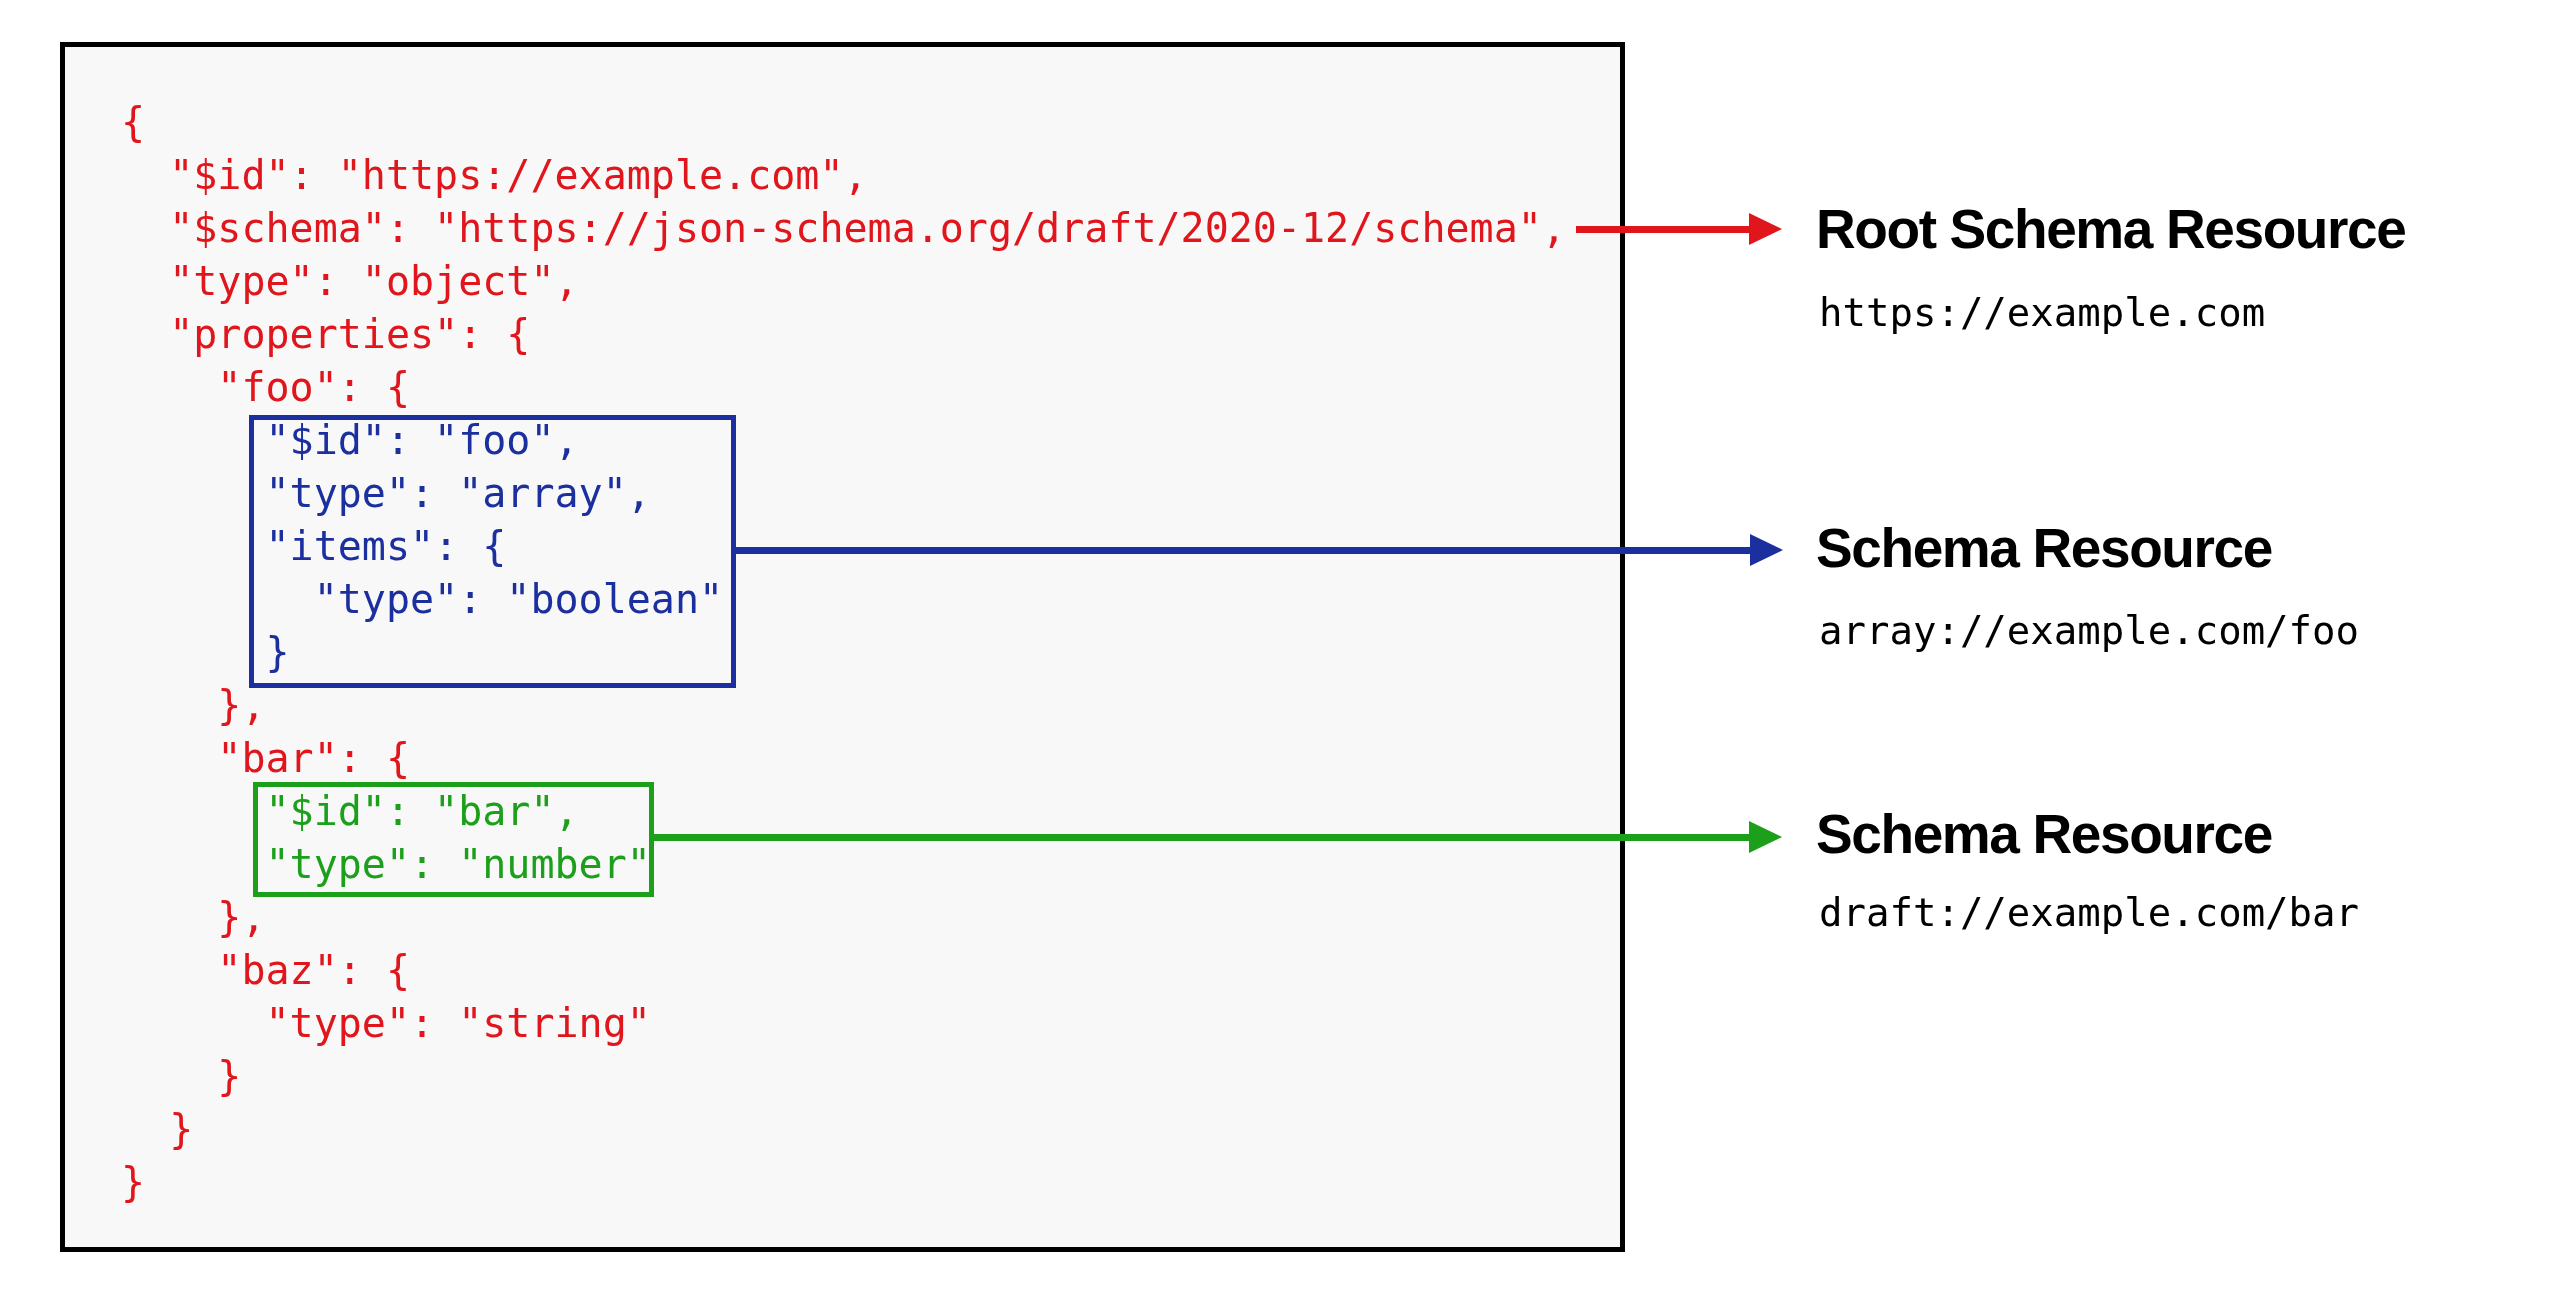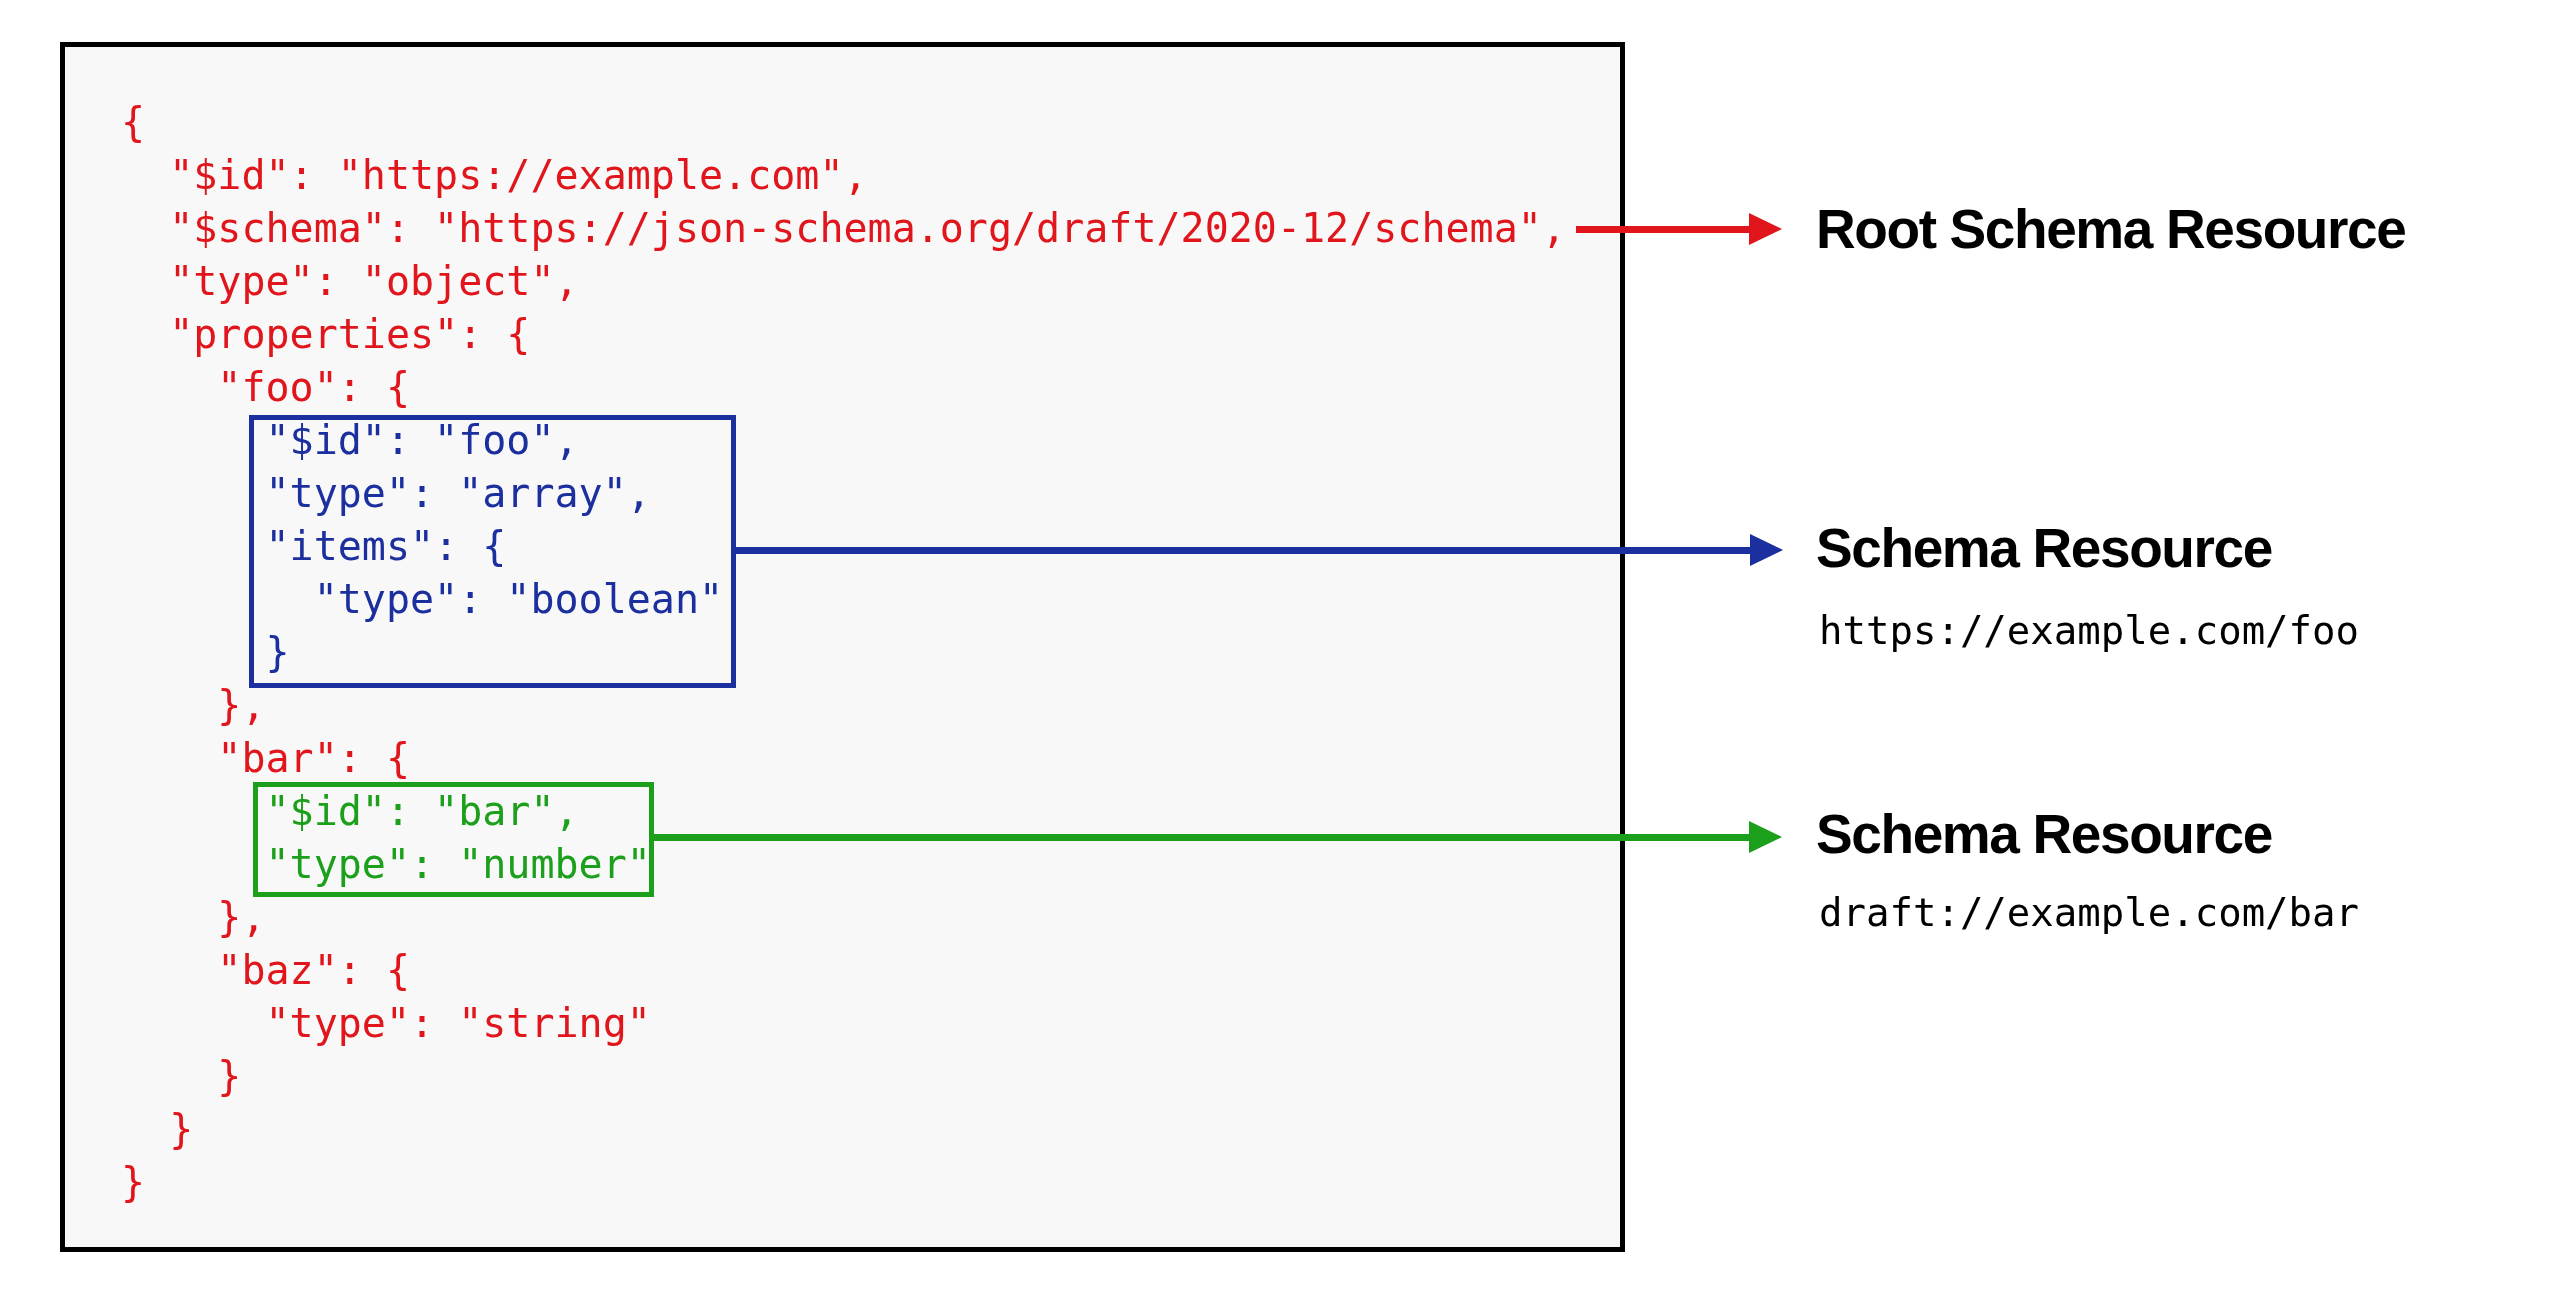--- a/index.html
+++ b/index.html
@@ -130,21 +130,22 @@
     <span class="head"></span>
   </div>
   <div id="blue-arrow" class="arrow">
     <span class="head"></span>
   </div>
   <div id="green-arrow" class="arrow">
     <span class="head"></span>
   </div>
 
   <div id="ann-title-root" class="ann-title">Root Schema Resource</div>
+  <div id="ann-url-root" class="ann-url">https://example.com</div>
 
   <div id="ann-title-foo" class="ann-title">Schema Resource</div>
-  <div id="ann-url-foo" class="ann-url">https://example.com/foo</div>
+  <div id="ann-url-foo" class="ann-url">array://example.com/foo</div>
 
   <div id="ann-title-bar" class="ann-title">Schema Resource</div>
   <div id="ann-url-bar" class="ann-url">draft://example.com/bar</div>
 
 </div>
 
 
 </body></html>

